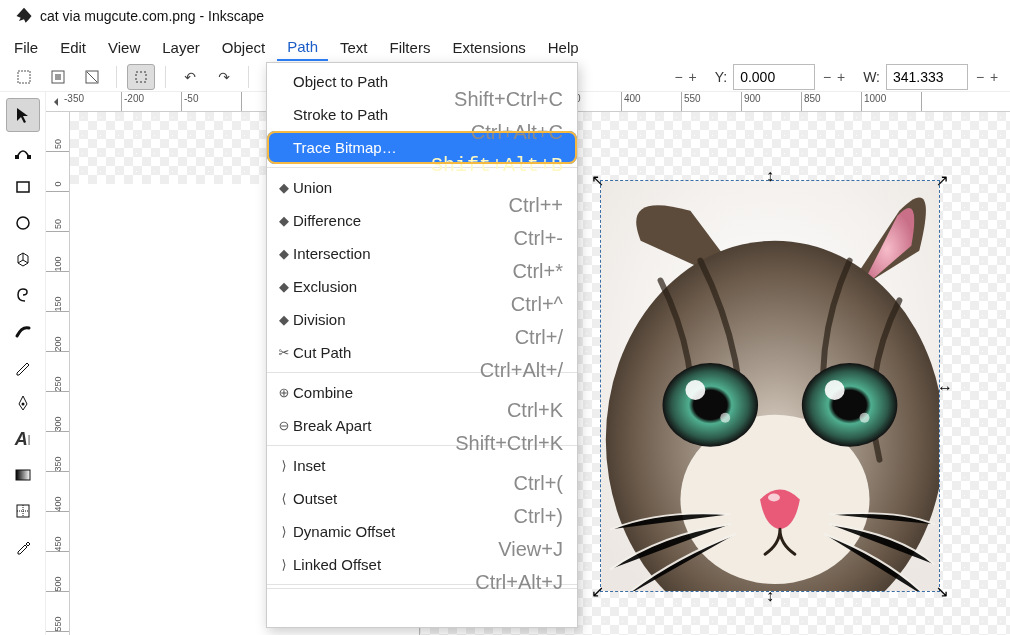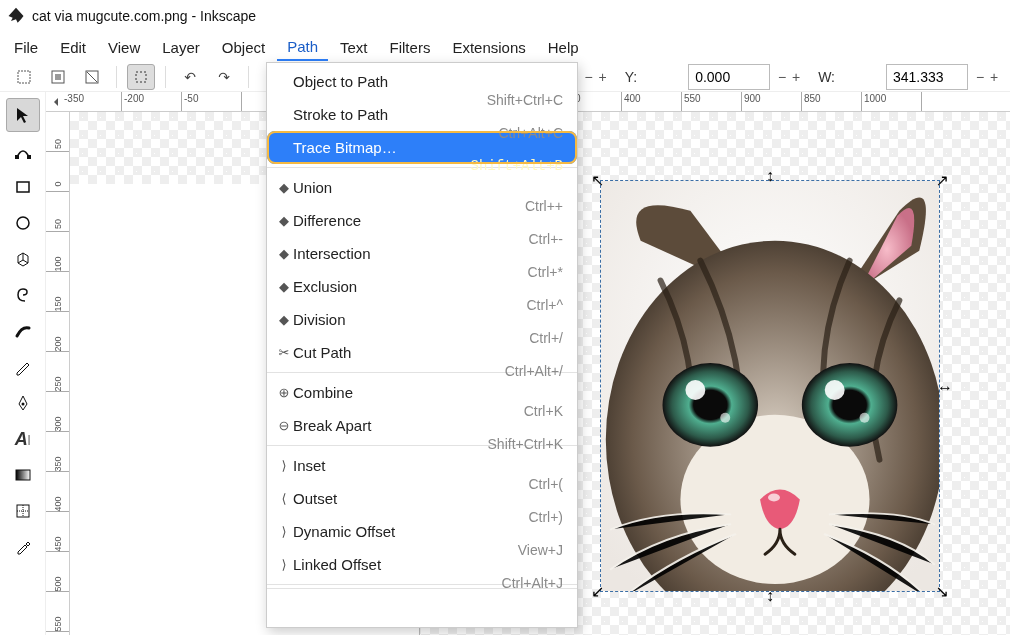--- a/index.html
+++ b/index.html
@@ -1,29 +1,29 @@
 <!DOCTYPE html>
 <html><head>
 <meta charset="utf-8">
 <style>
   * { box-sizing: border-box; margin: 0; padding: 0; font-family: "Segoe UI", Arial, sans-serif; }
   body { width: 1010px; height: 635px; overflow: hidden; background: #fff; user-select: none; font-size: 14px; color: #222; }
-  .titlebar { height: 32px; background: #fff; display: flex; align-items: center; padding: 0 6px; gap: 6px; }
+  .titlebar { height: 32px; background: #fff; display: flex; align-items: center; padding: 0 14px; gap: 6px; }
   .titlebar .logo { width: 20px; height: 20px; }
   .titlebar .title { font-size: 14px; color: #111; }
   .menubar { height: 30px; background: #fff; display: flex; align-items: center; padding: 0 4px; gap: 2px; }
   .menubar .menu-item { padding: 4px 10px; font-size: 15px; color: #222; cursor: pointer; }
   .menubar .menu-item.active { border-bottom: 2px solid #2d7ff9; color: #1a5dc7; }
   .top-toolbar { height: 30px; display: flex; align-items: center; padding: 2px 10px; gap: 6px; border-bottom: 1px solid #eee; position: relative; }
   .tool-btn { width: 28px; height: 26px; display: flex; align-items: center; justify-content: center; border-radius: 3px; color: #444; }
   .tool-btn.pressed { background: #ddd; border: 1px solid #aaa; }
   .sep { width: 1px; height: 22px; background: #ddd; margin: 0 4px; }
   .coord-group { display: flex; align-items: center; gap: 6px; }
   .coord-label { font-size: 14px; color: #333; }
-  .coord-input { width: 82px; height: 26px; border: 1px solid #bbb; background: #fff; padding: 2px 6px; font-size: 14px; margin-left: 45px; }
+  .coord-input { width: 82px; height: 26px; border: 1px solid #bbb; background: #fff; padding: 2px 6px; font-size: 14px; }
   .spinner { display: flex; flex-direction: row; gap: 2px; color: #555; }
   .spin-btn { width: 12px; text-align: center; cursor: pointer; font-size: 14px; line-height: 1; }
 
   .workarea { display: flex; height: calc(635px - 32px - 30px - 30px); position: relative; }
   .tools-left { width: 46px; background: #fff; display: flex; flex-direction: column; align-items: center; padding-top: 6px; gap: 2px; border-right: 1px solid #eee; }
   .tool-icon { width: 34px; height: 34px; display: flex; align-items: center; justify-content: center; border-radius: 3px; color: #333; cursor: pointer; }
   .tool-icon.active { background: #d8d8d8; border: 1px solid #aaa; }
   
   .canvas-area { flex: 1; position: relative; }
   .ruler-top { position: absolute; top: 0; left: 16px; right: 0; height: 20px; background: #fff; border-bottom: 1px solid #ccc; font-size: 10px; color: #555; overflow: hidden; }
@@ -58,21 +58,21 @@
   .h-r { right: -14px; top: 50%; transform: translateY(-50%); }
 
   .cat-svg { width: 100%; height: 100%; display: block; }
 
   
   .dropdown { position: absolute; top: 62px; left: 266px; width: 312px; background: #fff; border: 1px solid #ccc;
     box-shadow: 2px 4px 12px rgba(0,0,0,0.2); z-index: 50; padding: 2px 0; }
   .dropdown .item { display: flex; align-items: center; height: 33px; padding: 0 14px 0 8px; gap: 0; cursor: pointer; }
   .dropdown .item .icon { width: 18px; text-align: center; color: #555; font-size: 13px; }
   .dropdown .item .label { flex: 1; font-size: 15px; color: #222; }
-  .dropdown .item .shortcut { font-size: 14px; color: #8a8a8a; margin-top: 36px; }
+  .dropdown .item .shortcut { font-size: 20px; color: #8a8a8a; margin-top: 36px; }
   .dropdown .divider { height: 1px; background: #e2e2e2; margin: 3px 0; }
   .dropdown .item.highlight { background: #2d7ff9; outline: 2px solid #f5b942; outline-offset: -2px; border-radius: 8px; }
   .dropdown .item.highlight .label { color: #fff; }
   .dropdown .item.highlight .shortcut { color: #fef9c3; font-family: Liberation Mono, monospace; }
 </style>
 </head>
 <body>
 
 <div class="titlebar">
   <span class="logo">

